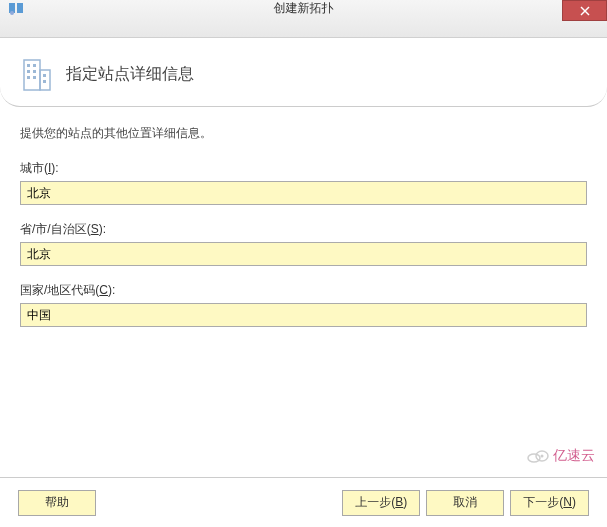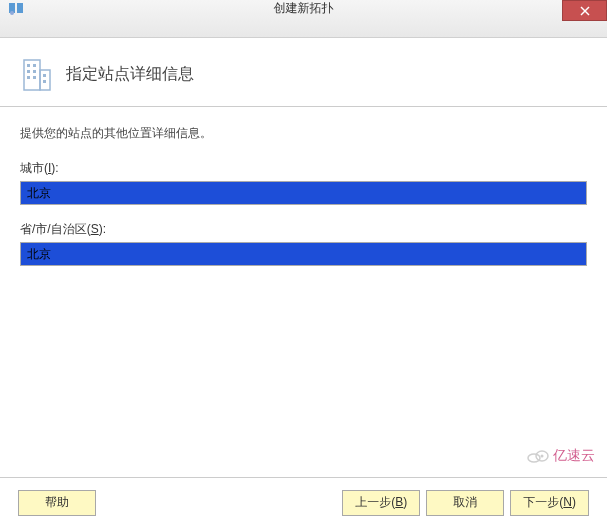--- a/index.html
+++ b/index.html
@@ -48,20 +48,21 @@
       font-size: 12px;
       cursor: pointer;
       border: 1px solid #a04040;
     }
     .header {
       padding: 18px 20px 14px 20px;
       border-bottom: 1px solid #ccc;
       display: flex;
       align-items: center;
       gap: 14px;
+      border-radius: 20px;
     }
     .header-icon {
       width: 32px;
       height: 36px;
     }
     .header-title {
       font-size: 16px;
       color: #444;
     }
     .content {
@@ -81,21 +82,21 @@
       display: block;
       margin-bottom: 4px;
     }
     .field-input {
       width: 100%;
       height: 24px;
       border: 1px solid #ababab;
       padding: 3px 6px;
       font-size: 12px;
       font-family: inherit;
-      background: #1d4ed8;
+      background: #fef9c3;
     }
     .footer {
       position: absolute;
       bottom: 0;
       left: 0;
       right: 0;
       height: 50px;
       border-top: 1px solid #ccc;
       display: flex;
       align-items: center;
@@ -173,20 +174,24 @@
   <div class="field">
     <label class="field-label"><span>城市(</span><span class="underline">I</span><span>):</span></label>
     <input class="field-input" type="text" value="北京" style="">
   </div>
 
   <div class="field">
     <label class="field-label"><span>省/市/自治区(</span><span class="underline">S</span><span>):</span></label>
     <input class="field-input" type="text" value="北京" style="">
   </div>
 
+  <div class="field">
+    <label class="field-label"><span>国家/地区代码(</span><span class="underline">C</span><span>):</span></label>
+    <input class="field-input" type="text" value="中国" style="">
+  </div>
 </div>
 
 <div class="watermark">
   <svg width="22" height="14" viewBox="0 0 22 14">
       <ellipse cx="7" cy="9" rx="6" ry="4" fill="none" stroke="#bbb" stroke-width="1.5"></ellipse>
       <ellipse cx="15" cy="7" rx="6" ry="5" fill="none" stroke="#bbb" stroke-width="1.5"></ellipse>
       <circle cx="15" cy="7" r="1.5" fill="#bbb"></circle>
     </svg>
   <span>亿速云</span>
 </div>

